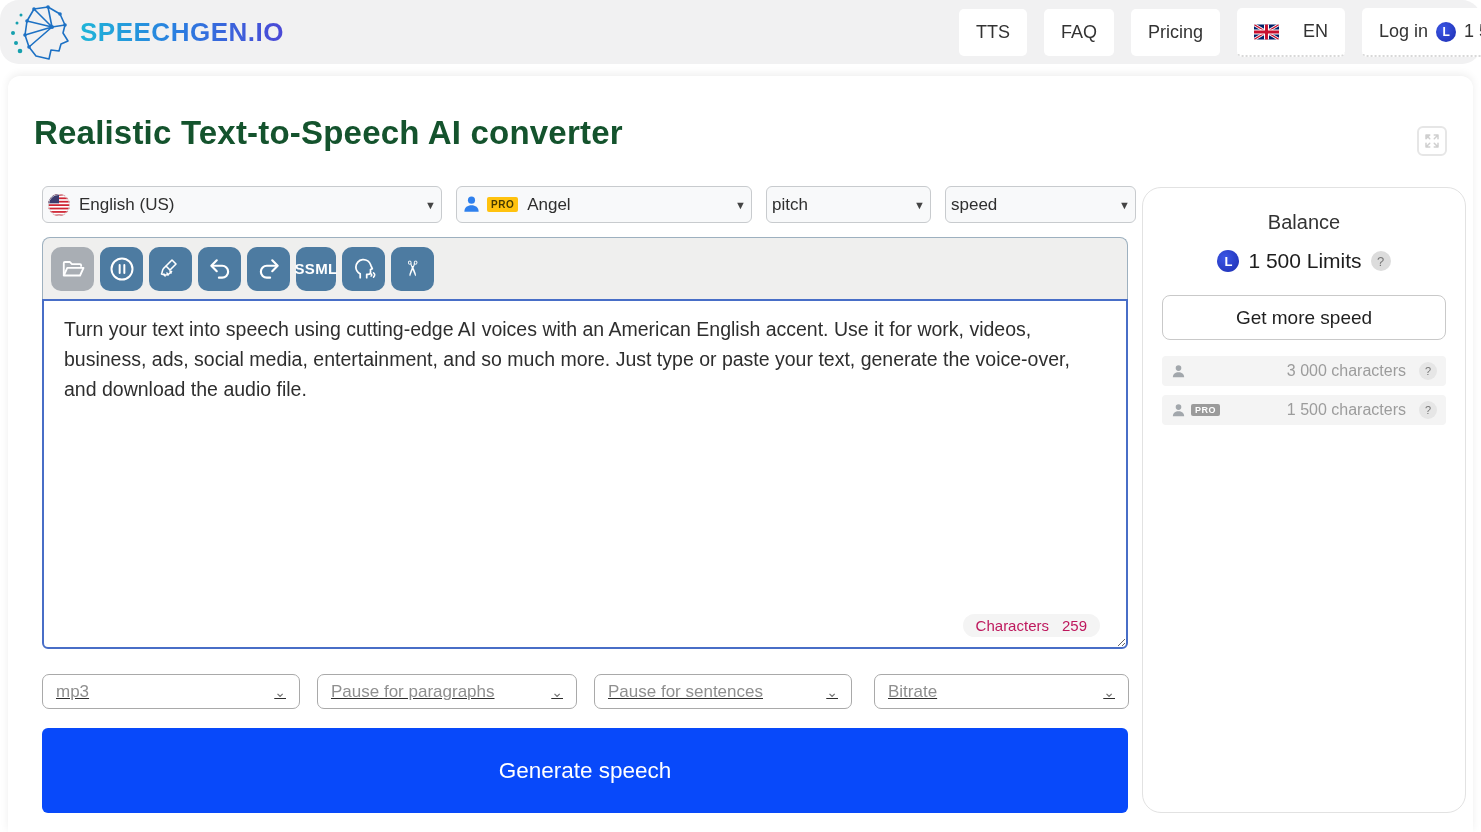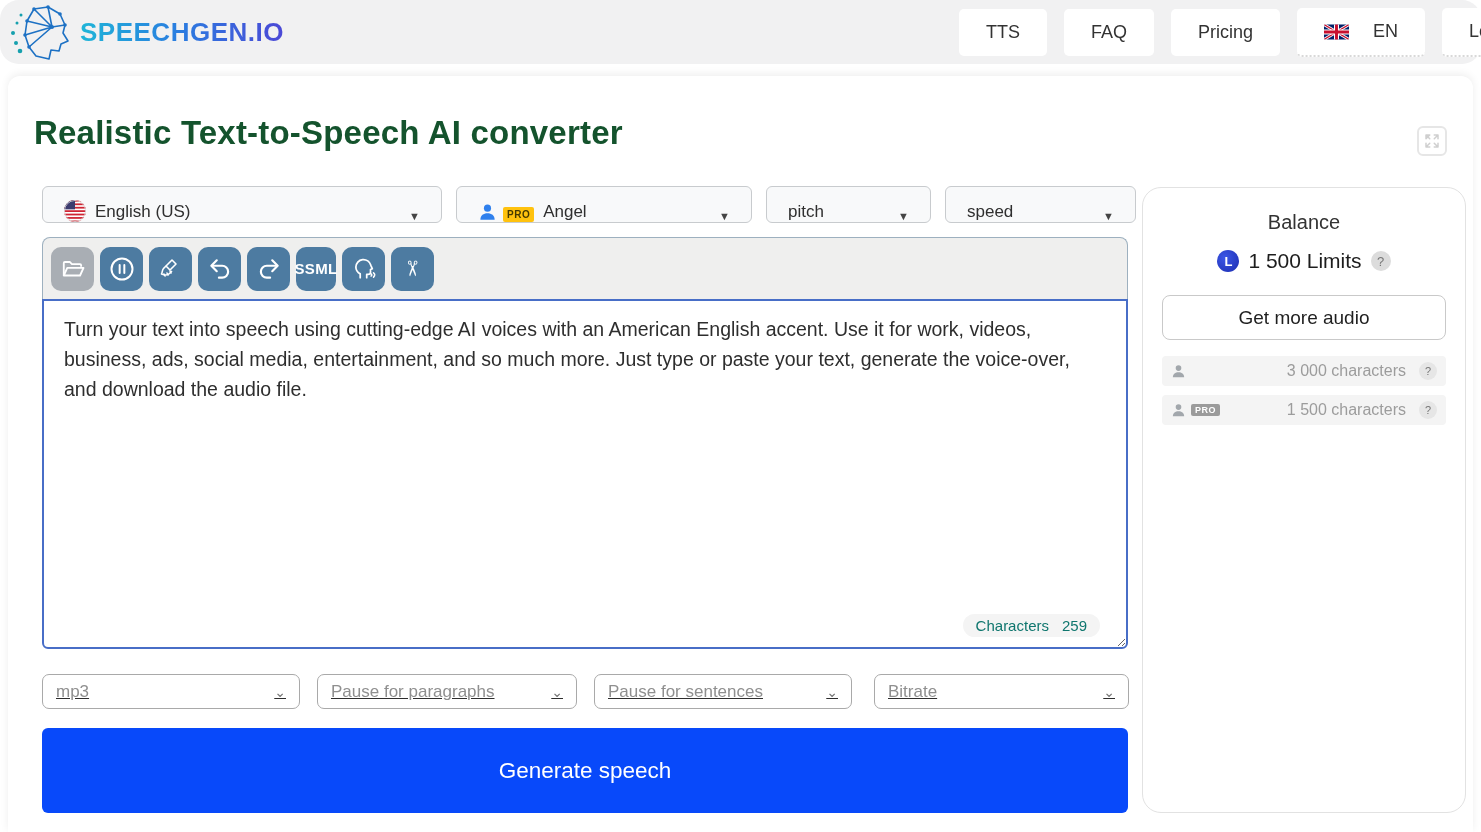--- a/index.html
+++ b/index.html
@@ -14,21 +14,21 @@
     background:#f1f1f2; display:flex; align-items:center;border-radius:19px;
   }
   .logo { display:flex; align-items:center; gap:8px; margin-left:8px; }
   .logo-text {
     font-size:26px; font-weight:700; letter-spacing:.5px;
     background:linear-gradient(90deg,#1fb5d8 0%,#2a7de0 48%,#4b48d6 100%);
     -webkit-background-clip:text; background-clip:text; color:transparent;
   }
   .nav { position:absolute; left:959px; top:8px; display:flex; gap:17px; align-items:center; }
   .nav-btn {
-    background:#fff; border:none; border-radius:5px; padding:13px 27px;
+    background:#fff; border:none; border-radius:5px; padding:13px 17px;
     font-size:18px; color:#333; font-family:inherit; cursor:pointer; white-space:nowrap;
   }
   .login-btn { display:flex; align-items:center; gap:8px; border-bottom:2px dotted #d8d8d8; }
   .flag-uk { width:25px; height:16px; border-radius:2px; display:block; }
   .l-badge {
     width:20px; height:20px; border-radius:50%; flex:none;
     background:radial-gradient(circle at 35% 35%, #3c57e6, #1b2cb0);
     color:#fff; font-size:12px; font-weight:700;
     display:flex; align-items:center; justify-content:center;
   }
@@ -41,21 +41,21 @@
   .page-title { position:absolute; left:26px; top:38px; font-size:33px; font-weight:700; color:#14532d; letter-spacing:.2px; }
   .expand-btn {
     position:absolute; right:26px; top:50px; width:30px; height:30px;
     background:#fff; border:2px solid #e6e6e6; border-radius:6px; cursor:pointer;
     display:flex; align-items:center; justify-content:center; padding:0;
   }
   
   .selectors { position:absolute; left:34px; top:110px; display:flex; gap:14px; }
   .select-pill {
     height:37px; background:#f8f9fa; border:1px solid #c8cbce; border-radius:6px;
-    display:flex; align-items:flex-end; gap:9px; padding:0 21px;
+    display:flex; align-items:center; gap:9px; padding:0 5px;
     font-size:17px; color:#2f2f2f; cursor:pointer;
   }
   .select-pill .arrow { margin-left:auto; font-size:11px; color:#444; }
   .w-lang { width:400px; } .w-voice { width:296px; } .w-pitch { width:165px; } .w-speed { width:191px; }
   .flag-us { width:22px; height:22px; flex:none; }
   .pro-chip-yellow {
     background:#ffc20e; color:#463a00; font-size:10px; font-weight:800;
     padding:2px 4px; border-radius:2px; letter-spacing:.5px; margin-left:-3px;
   }
   
@@ -73,21 +73,21 @@
   .tbtn-ssml { width:40px; font-size:15px; font-weight:700; font-family:inherit; letter-spacing:.3px; }
   .tbtn .glyph { font-size:22px; line-height:1; color:#fff; }
   .editor-area {
     display:block; width:1086px; height:350px; resize:both;
     border:2px solid #486ec7; border-radius:0 0 6px 6px; outline:none;
     padding:13px 20px; font-family:"Liberation Sans", sans-serif;
     font-size:19.5px; line-height:1.54; color:#2e2e2e; background:#fff;
   }
   .chars-pill {
     position:absolute; right:28px; bottom:12px; background:#f4f4f4; border-radius:12px;
-    padding:3px 13px; font-size:15px; color:#0f766e; display:flex; gap:13px; pointer-events:none;
+    padding:3px 13px; font-size:15px; color:#be185d; display:flex; gap:13px; pointer-events:none;
   }
   
   .out-row { position:absolute; left:34px; top:598px; display:flex; gap:17px;text-decoration:underline; }
   .out-select {
     height:35px; border:1px solid #a9a9a9; border-radius:7px; background:#fff;
     color:#8f8f8f; font-size:17px; display:flex; align-items:center; padding:0 13px; cursor:pointer;
   }
   .out-select .chev { margin-left:auto; color:#777; font-size:14px; line-height:0; }
   .w-o1 { width:258px; } .w-o2 { width:260px; } .w-o3 { width:258px; } .w-o4 { width:255px; margin-left:5px; }
   
@@ -316,21 +316,21 @@
 
   <aside class="sidebar">
     <div class="balance-title">Balance</div>
 
     <div class="limits-line">
       <span class="l-badge">L</span>
       <span class="limits-value">1 500 Limits</span>
       <span class="q-badge">?</span>
     </div>
 
-    <button class="get-more-btn">Get more audio</button>
+    <button class="get-more-btn">Get more speed</button>
 
     <div class="limit-rows">
       <div class="limit-row">
         <svg width="15" height="15" viewBox="0 0 24 24" fill="#a2a7ac">
           <circle cx="12" cy="6.5" r="4.5"></circle>
             <path d="M3 21 c0-5.2 4-8 9-8 s9 2.8 9 8 z"></path>
         </svg>
         <span class="val">3 000 characters</span>
         <span class="q-badge">?</span>
       </div>

